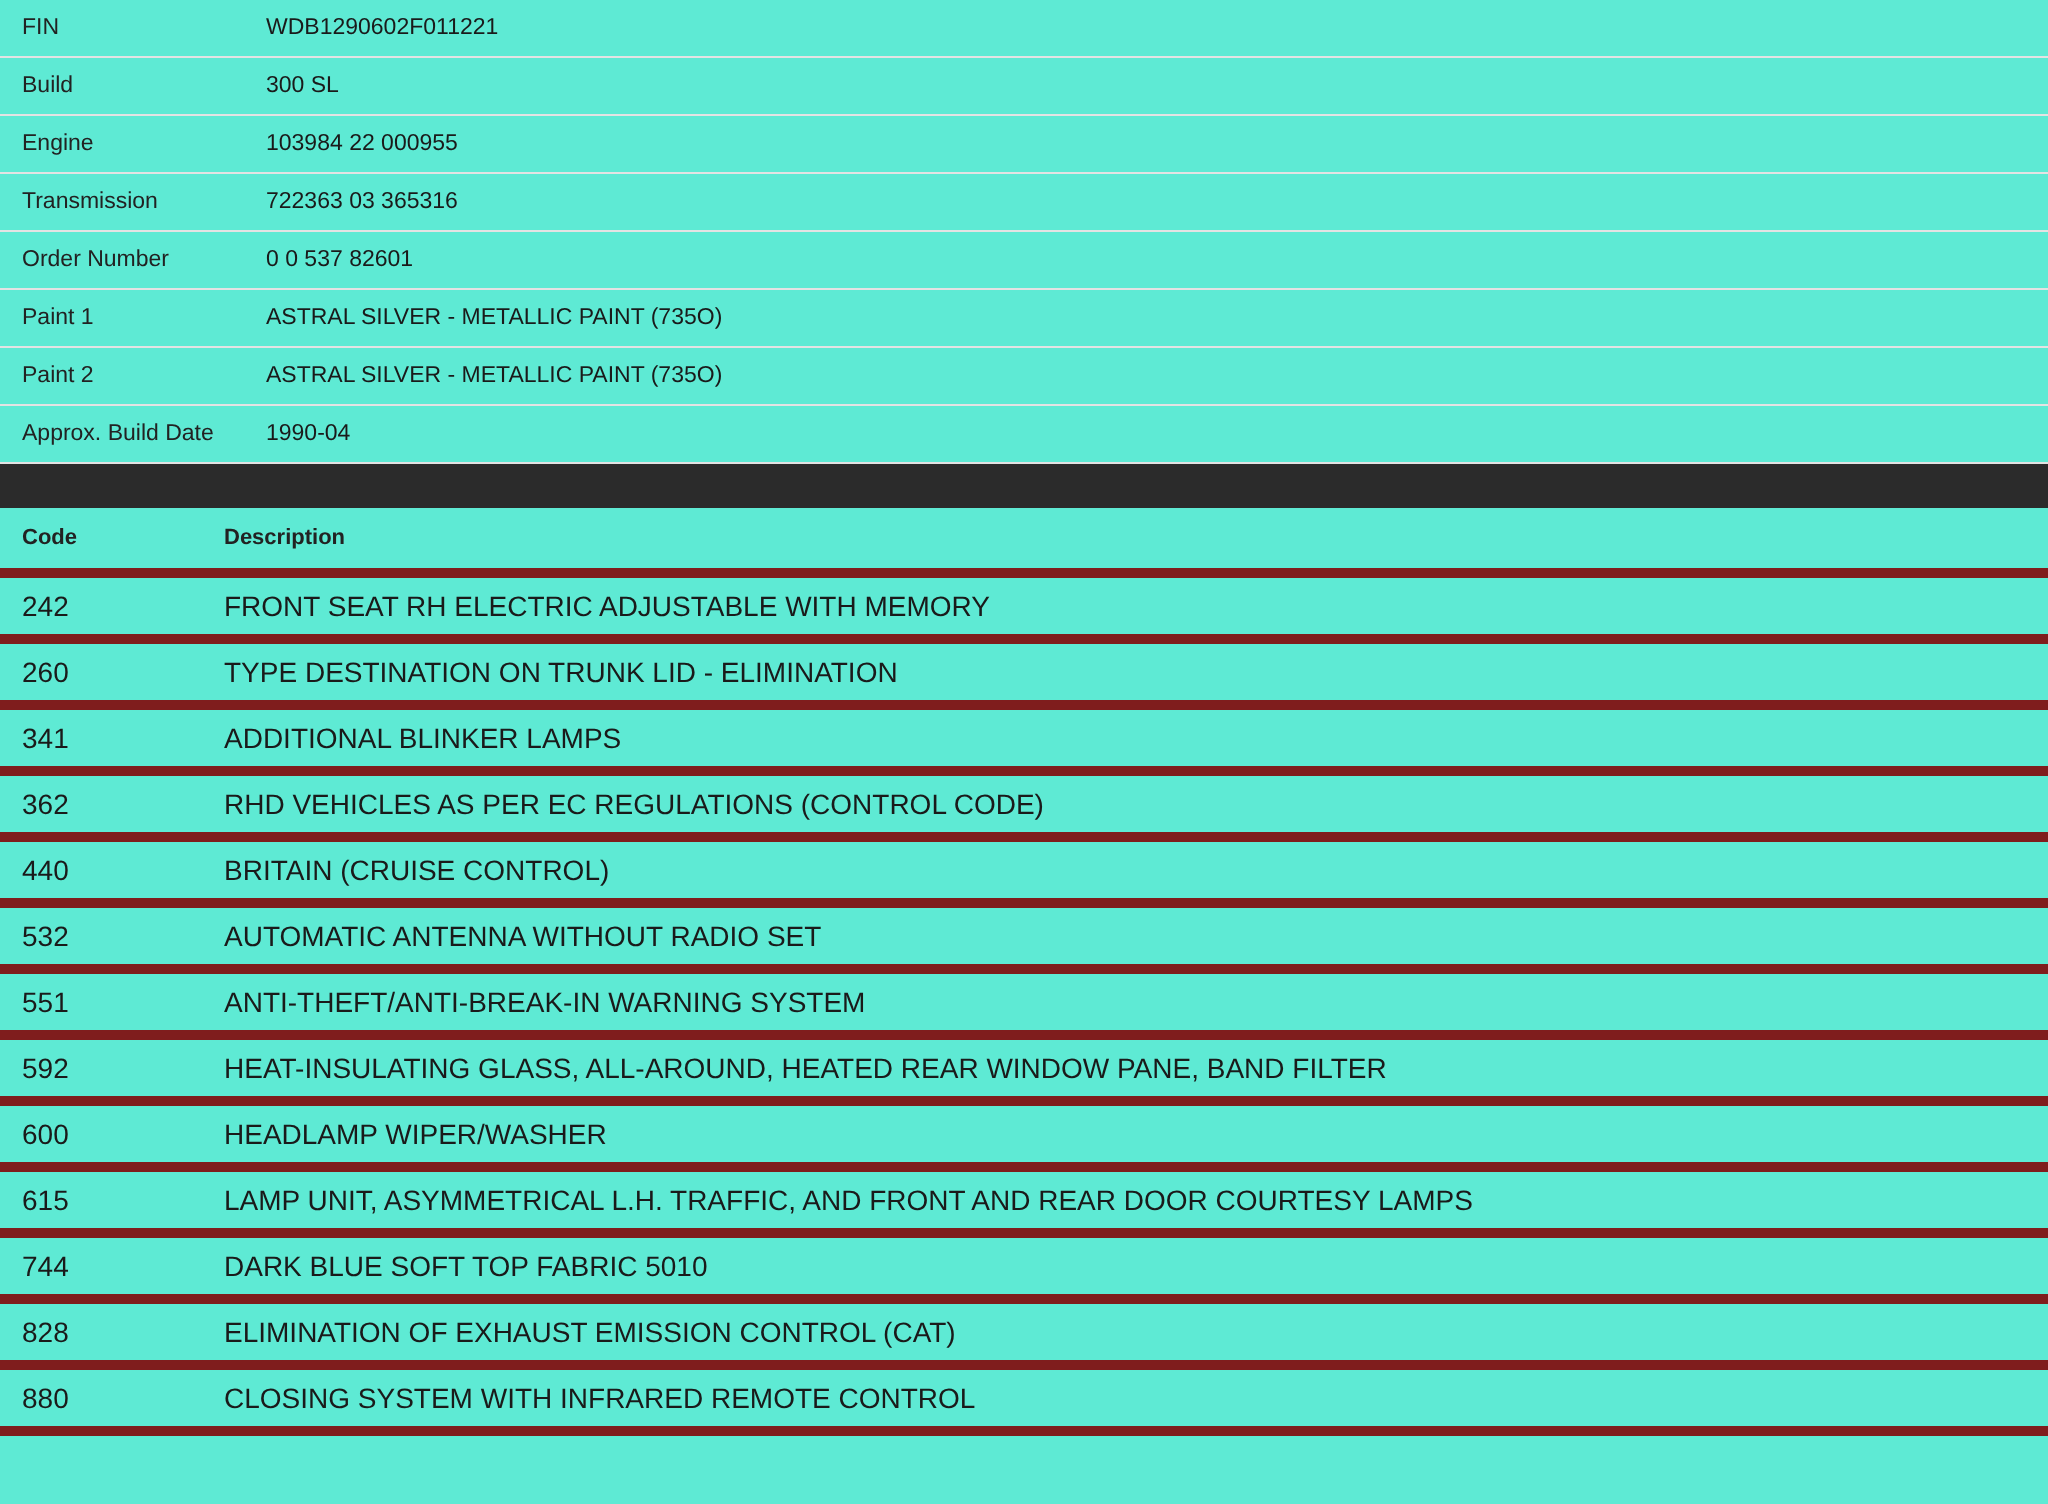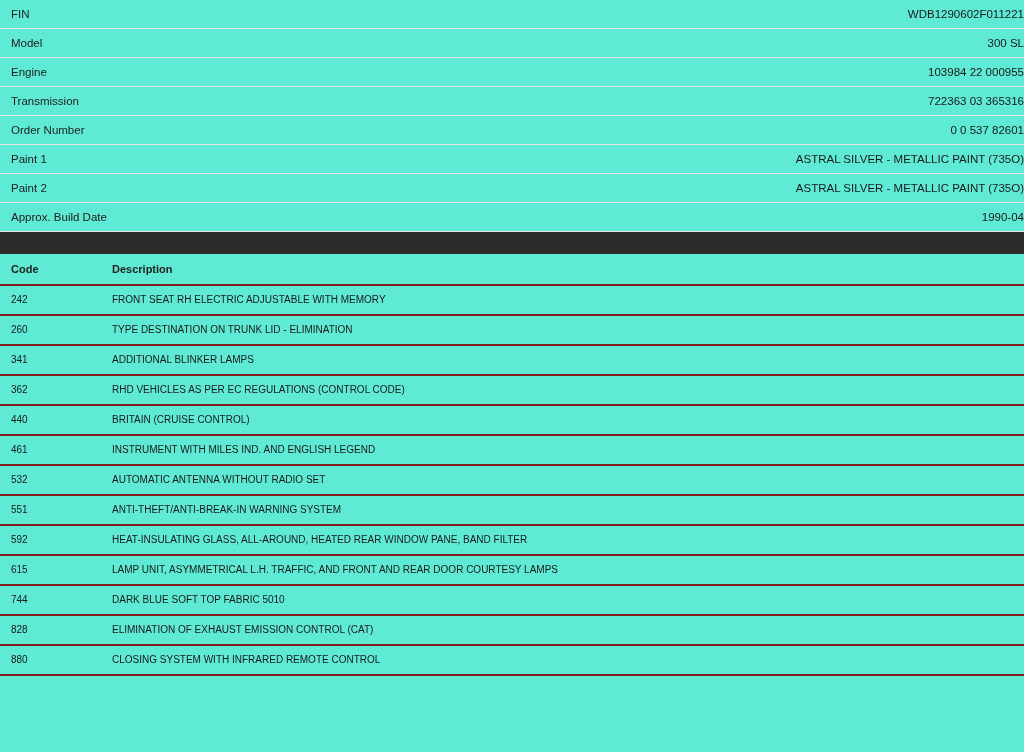--- a/index.html
+++ b/index.html
@@ -39,49 +39,48 @@
   .spec-label {
     width: 120px;
     padding-left: 11px !important;
     color: #222222;
     font-size: 11px;
   }
   .spec-value {
     padding-left: 2px !important;
     color: #1a1a1a;
     font-size: 11.5px;
-    text-align: right;
   }
 
   
   .dark-band {
     height: 22px;
     background: #2b2b2b;
     width: 100%;
   }
 
   
   .codes-table {
     width: 100%;
     border-collapse: collapse;
     table-layout: fixed;
   }
   .codes-table tr {
-    border-bottom: 2px solid #7f1d1d;
+    border-bottom: 5px solid #7f1d1d;
   }
   .codes-table th {
     text-align: left;
     font-size: 11px;
     font-weight: bold;
     color: #222222;
     padding: 8px 0 8px 0;
     line-height: 14px;
   }
   .codes-table td {
-    font-size: 10px;
+    font-size: 14px;
     color: #1a1a1a;
     padding: 7px 0 7px 0;
     line-height: 14px;
     vertical-align: middle;
   }
   .col-code {
     width: 50px;
     padding-left: 11px !important;
   }
   .col-desc {
@@ -100,21 +99,21 @@
 
 <div class="page">
 
   <table class="spec-table">
     <tbody>
       <tr>
         <td class="spec-label">FIN</td>
         <td class="spec-value">WDB1290602F011221</td>
       </tr>
       <tr>
-        <td class="spec-label">Model</td>
+        <td class="spec-label">Build</td>
         <td class="spec-value">300 SL</td>
       </tr>
       <tr>
         <td class="spec-label">Engine</td>
         <td class="spec-value">103984 22 000955</td>
       </tr>
       <tr>
         <td class="spec-label">Transmission</td>
         <td class="spec-value">722363 03 365316</td>
       </tr>
@@ -161,36 +160,36 @@
       </tr>
       <tr>
         <td class="col-code">362</td>
         <td class="col-desc">RHD VEHICLES AS PER EC REGULATIONS (CONTROL CODE)</td>
       </tr>
       <tr>
         <td class="col-code">440</td>
         <td class="col-desc">BRITAIN (CRUISE CONTROL)</td>
       </tr>
       <tr>
-        <td class="col-code">461</td>
-        <td class="col-desc">INSTRUMENT WITH MILES IND. AND ENGLISH LEGEND</td>
-      </tr>
-      <tr>
         <td class="col-code">532</td>
         <td class="col-desc">AUTOMATIC ANTENNA WITHOUT RADIO SET</td>
       </tr>
       <tr>
         <td class="col-code">551</td>
         <td class="col-desc">ANTI-THEFT/ANTI-BREAK-IN WARNING SYSTEM</td>
       </tr>
       <tr>
         <td class="col-code">592</td>
         <td class="col-desc">HEAT-INSULATING GLASS, ALL-AROUND, HEATED REAR WINDOW PANE, BAND FILTER</td>
       </tr>
       <tr>
+        <td class="col-code">600</td>
+        <td class="col-desc">HEADLAMP WIPER/WASHER</td>
+      </tr>
+      <tr>
         <td class="col-code">615</td>
         <td class="col-desc">LAMP UNIT, ASYMMETRICAL L.H. TRAFFIC, AND FRONT AND REAR DOOR COURTESY LAMPS</td>
       </tr>
       <tr>
         <td class="col-code">744</td>
         <td class="col-desc">DARK BLUE SOFT TOP FABRIC 5010</td>
       </tr>
       <tr>
         <td class="col-code">828</td>
         <td class="col-desc">ELIMINATION OF EXHAUST EMISSION CONTROL (CAT)</td>

